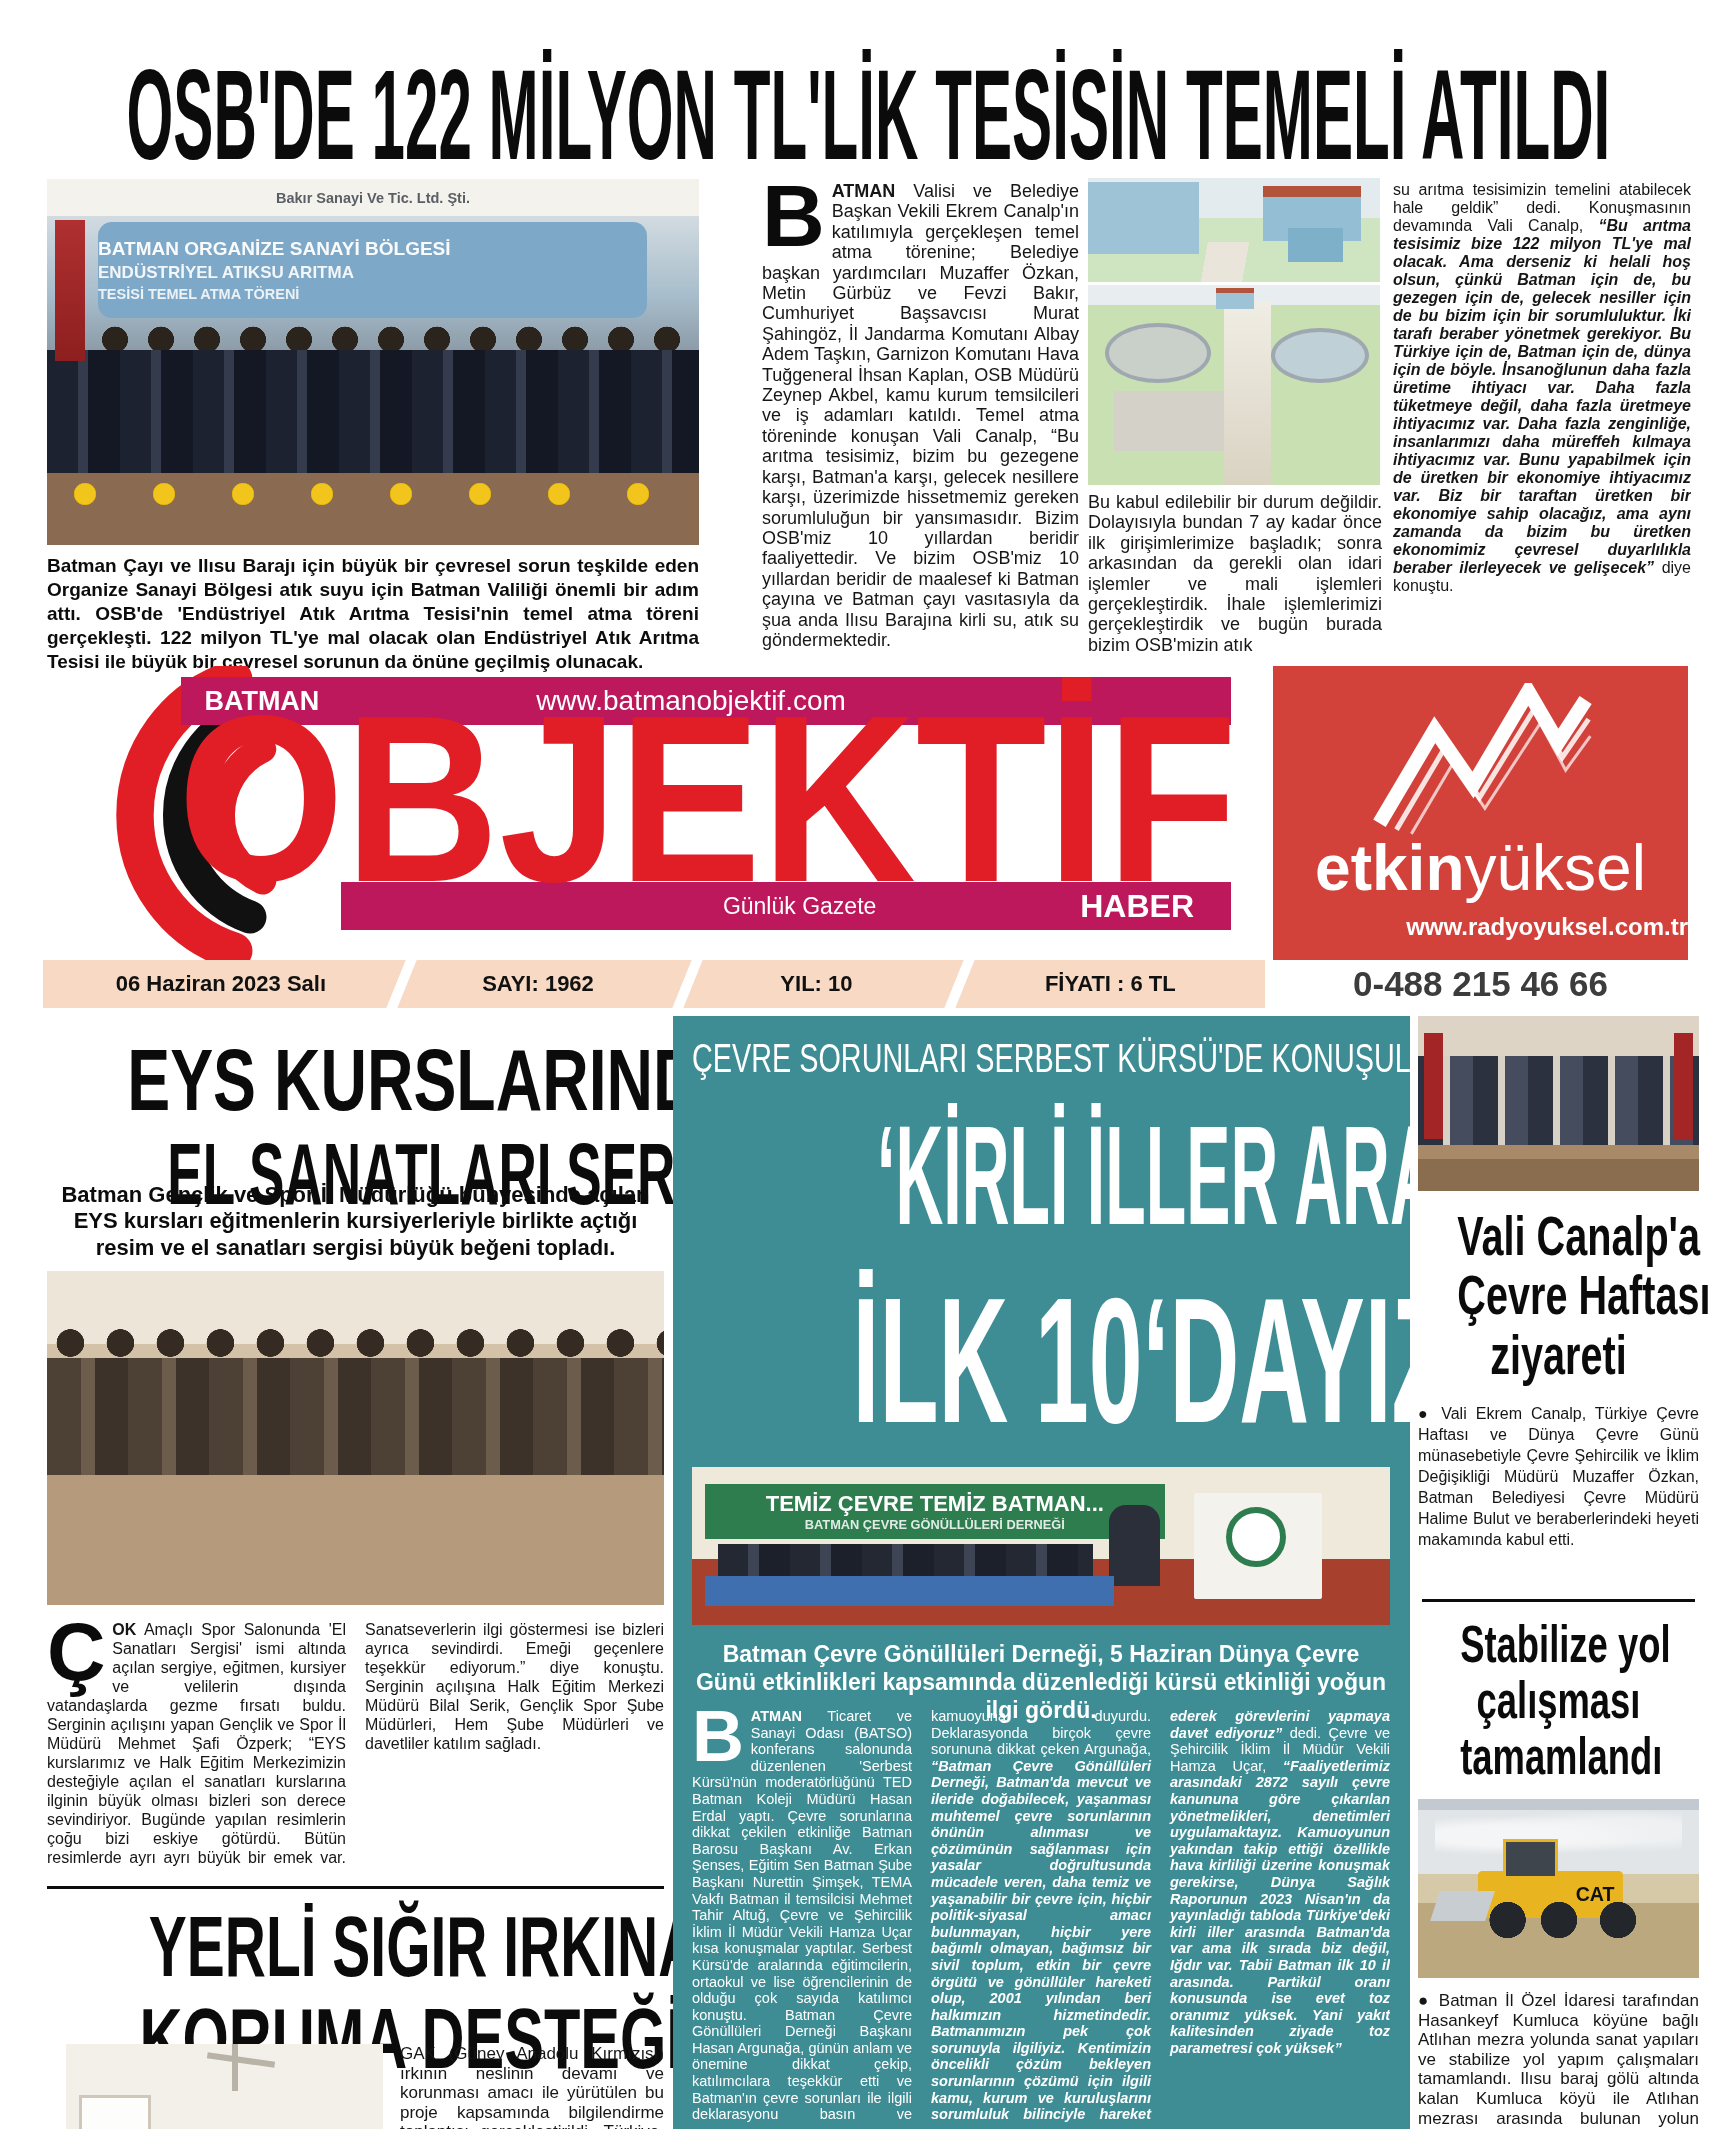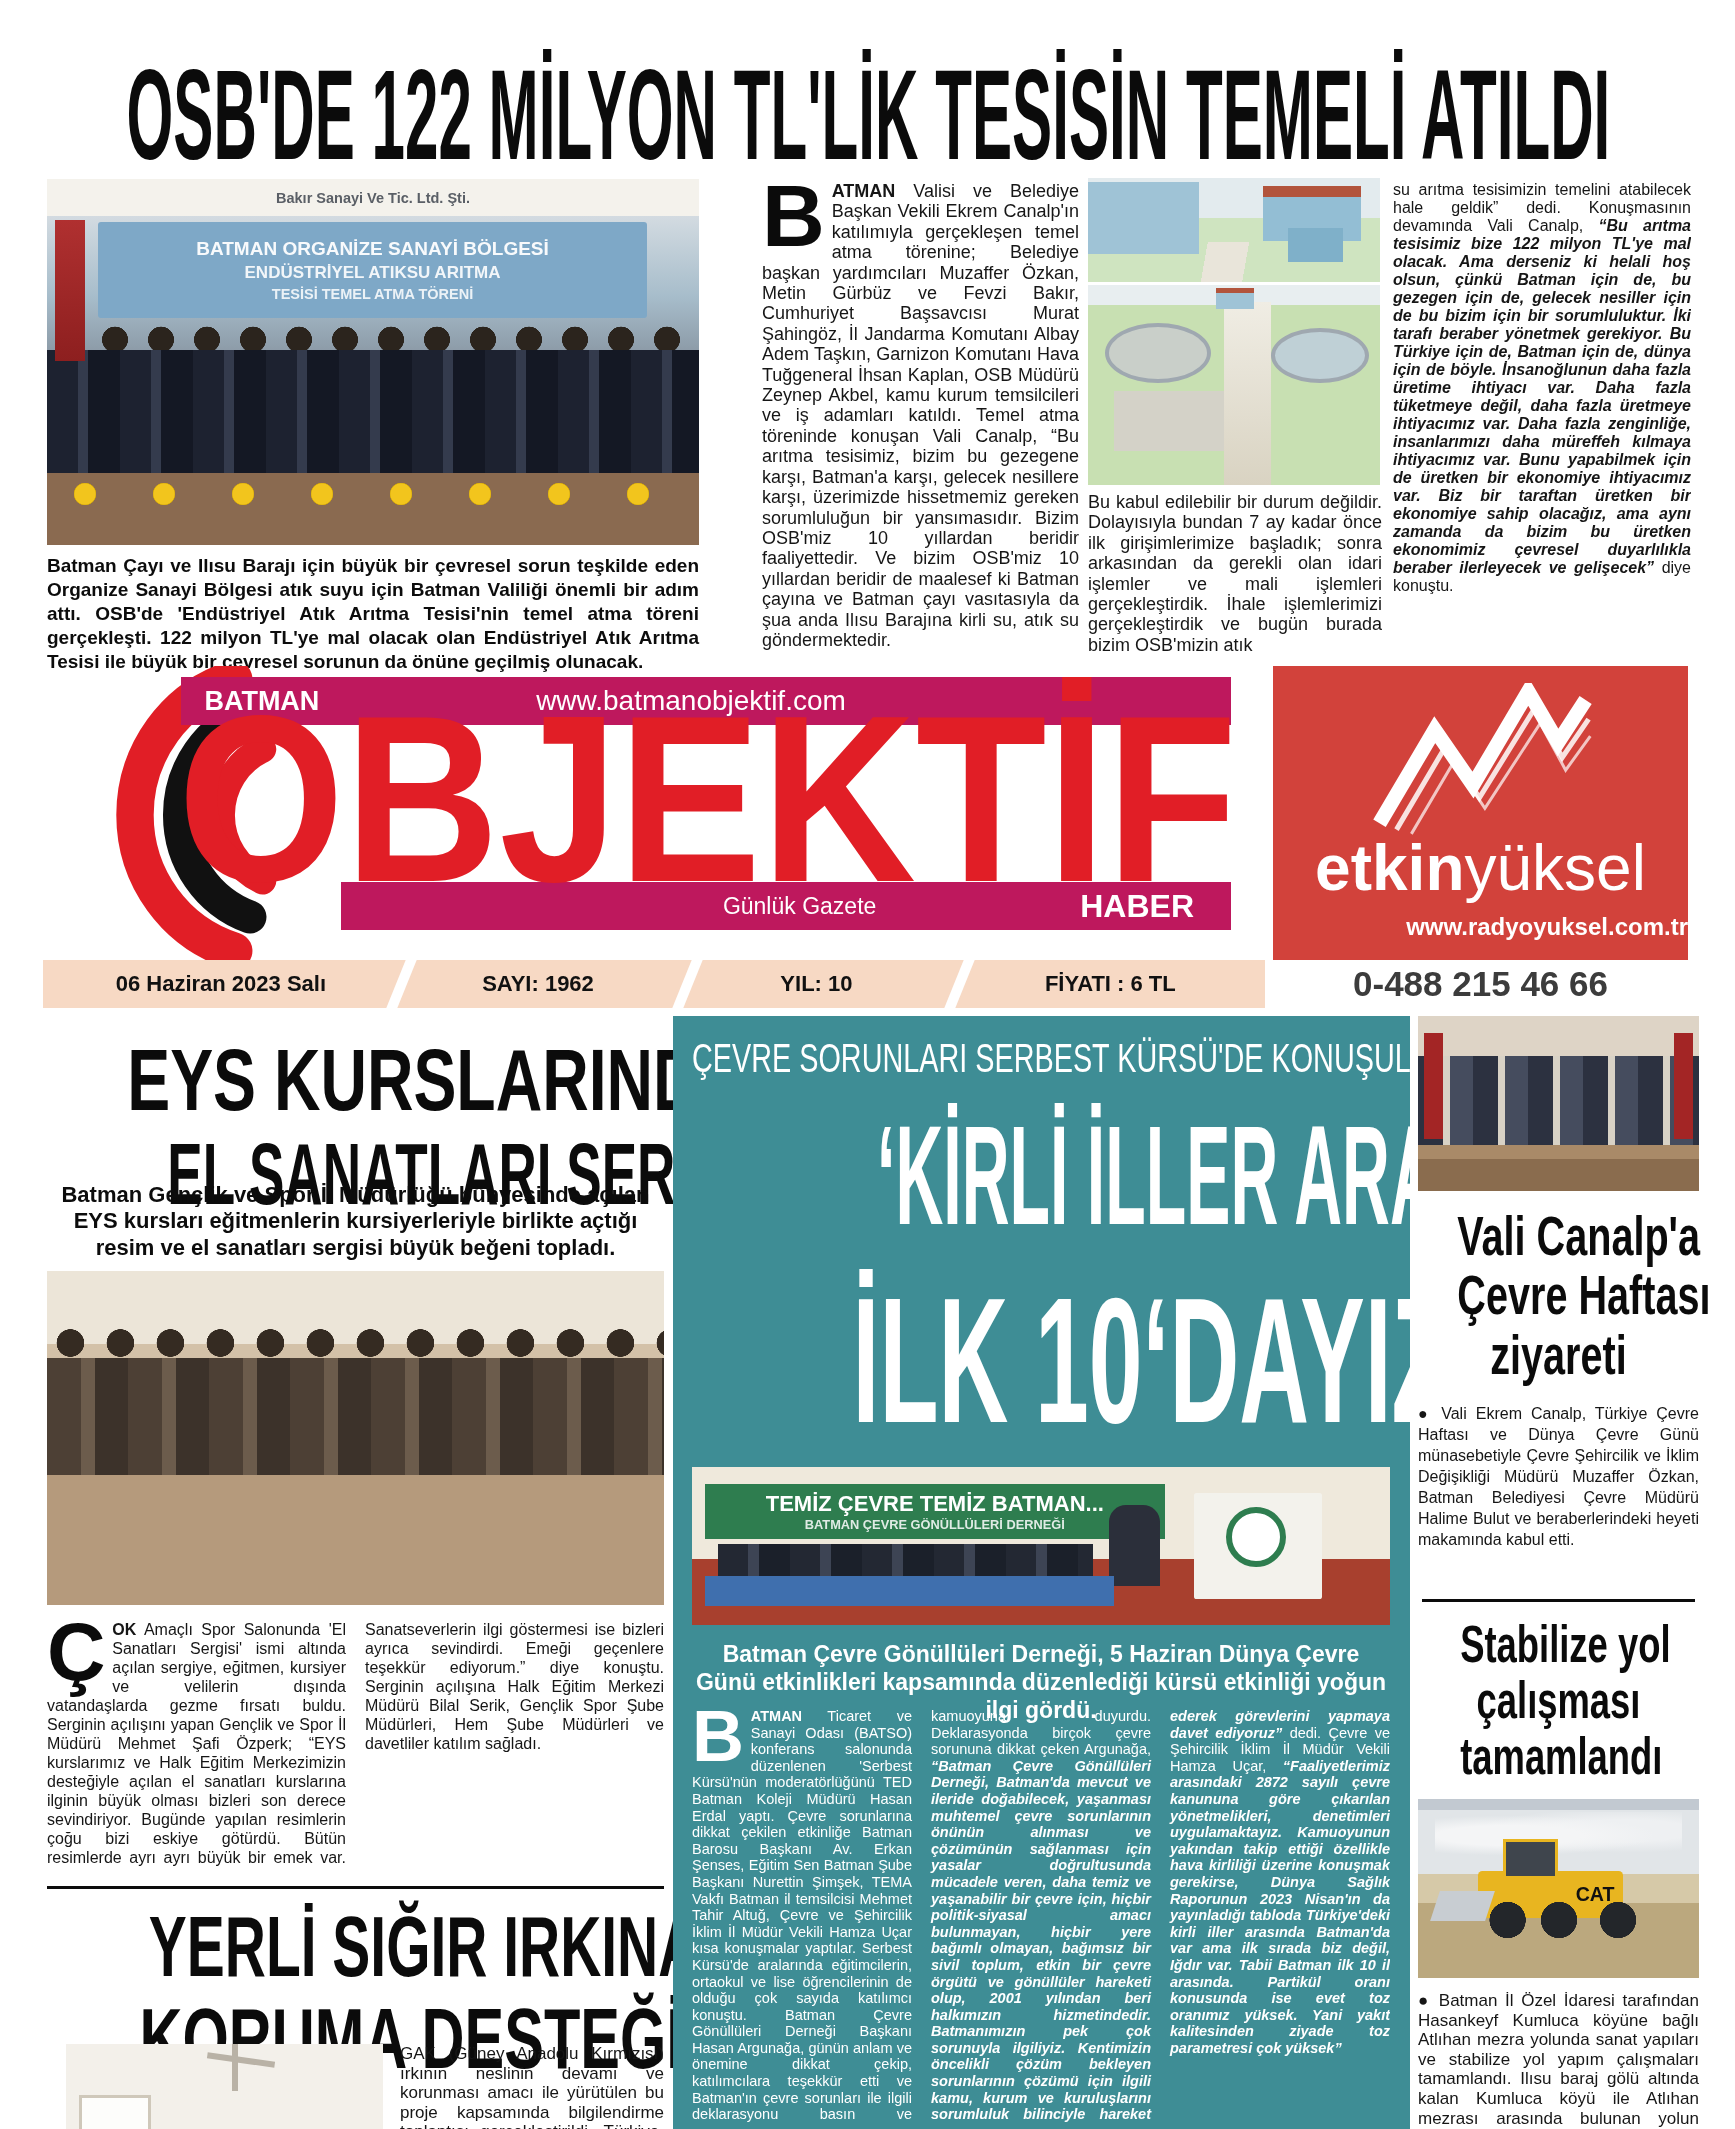--- a/index.html
+++ b/index.html
@@ -31,21 +31,21 @@
 <div id="page">
 
   <div class="abs hl" style="left:43px;top:60px;width:1650px;height:111px;display:flex;align-items:center;justify-content:center">
     <span class="cx" style="font-size:128px;transform:scaleX(.47)">OSB'DE 122 MİLYON TL'LİK TESİSİN TEMELİ ATILDI</span>
   </div>
 
   <div class="photo" style="left:47px;top:179px;width:652px;height:366px;background:linear-gradient(180deg,#ece8dd 0%,#d3dbe1 10%,#a7bdcb 32%,#7d8793 56%,#5d626c 78%,#6e6051 100%)">
     <div class="pel" style="left:0;top:0;width:100%;height:37px;background:#f4f2ec;display:flex;align-items:center;justify-content:center;color:#5a5f66;font-size:14.5px;font-weight:700">
       <span>Bakır Sanayi Ve Tic. Ltd. Şti.</span>
     </div>
-    <div class="pel" style="left:51px;top:43px;width:549px;height:96px;background:#7ea8c7;border-radius:3px;display:flex;flex-direction:column;align-items:center;justify-content:center;gap:3.4px">
+    <div class="pel" style="left:51px;top:43px;width:549px;height:96px;background:#7ea8c7;border-radius:14px;display:flex;flex-direction:column;align-items:flex-start;justify-content:center;gap:3.4px">
       <span class="w" style="font-size:19px;font-weight:700;opacity:.95">BATMAN ORGANİZE SANAYİ BÖLGESİ</span>
       <span class="w" style="font-size:17px;font-weight:700;opacity:.9">ENDÜSTRİYEL ATIKSU ARITMA</span>
       <span class="w" style="font-size:14.5px;font-weight:700;opacity:.85">TESİSİ TEMEL ATMA TÖRENİ</span>
     </div>
     <div class="pel" style="left:0;top:141px;width:100%;height:38px;background-image:radial-gradient(circle at 22px 19.6px,#2b241d 12.8px,rgba(0,0,0,0) 13.2px);background-size:46px 39px;background-repeat:repeat-x"></div>
     <div class="pel" style="left:0;top:171px;width:100%;height:132px;background:repeating-linear-gradient(90deg,#1d2230 0 31px,#343b4d 31px 41px,#141824 41px 73px)"></div>
     <div class="pel" style="left:0;top:294px;width:100%;height:72px;background:#8a6a50;background-image:radial-gradient(circle at 38px 21px,#f2c51d 10.2px,#cfa30c 11px,rgba(0,0,0,0) 11.5px);background-size:79px 72px;background-repeat:repeat-x"></div>
     <div class="pel" style="left:7.7px;top:41px;width:30px;height:141px;background:linear-gradient(180deg,#b03030,#8d1f1f)"></div>
   </div>
 

